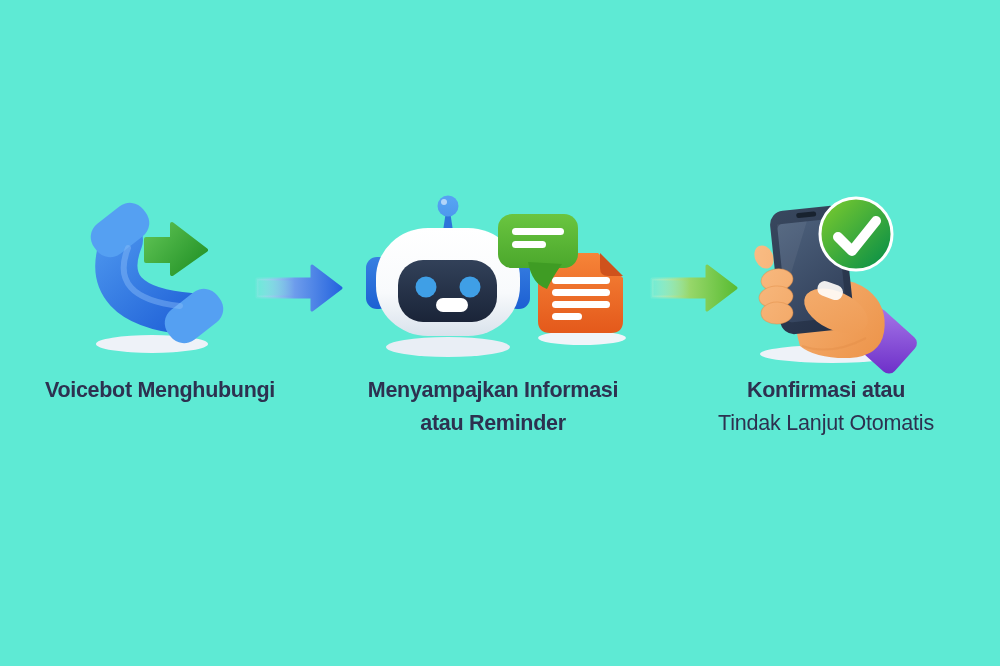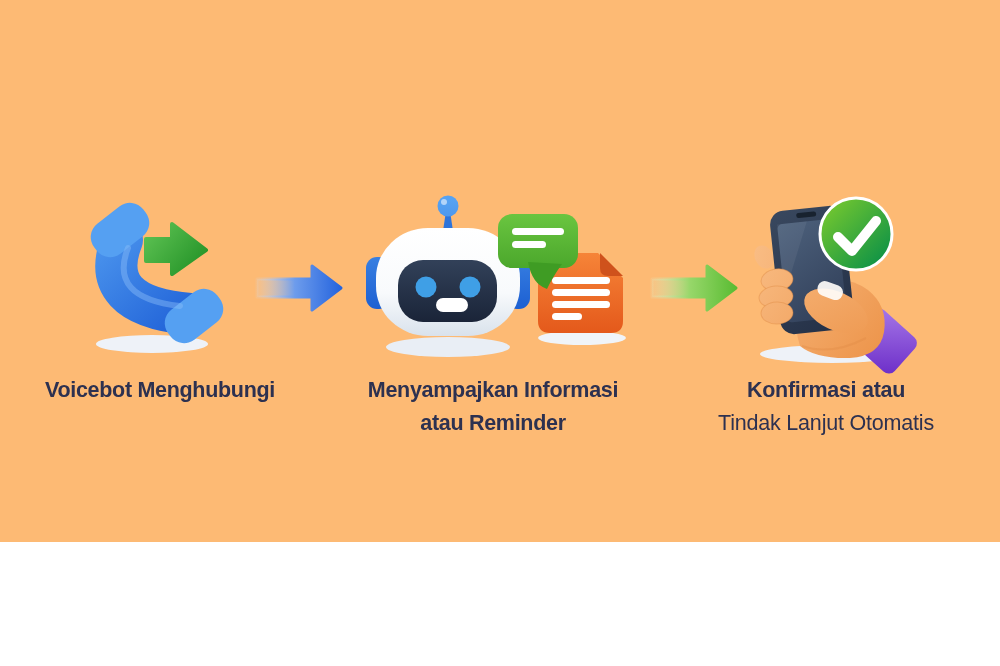--- a/index.html
+++ b/index.html
@@ -1,18 +1,18 @@
 <!DOCTYPE html>
 <html><head>
 <meta charset="utf-8">
 <style>
   html,body{margin:0;padding:0;}
   body{background:#ffffff;font-family:"Liberation Sans", sans-serif;}
   .canvas{
-    position:relative;width:1000px;height:542px;background:#fdba74;overflow:hidden;
+    position:relative;width:1000px;height:666px;background:#5eead4;overflow:hidden;
   }
   .art{position:absolute;left:0;top:0;width:1000px;height:666px;}
   .label{
     position:absolute;text-align:center;color:#2d3150;
     font-weight:700;font-size:21.5px;line-height:33px;letter-spacing:-0.3px;
   }
   .label span{display:block;}
   .label .light{font-weight:400;letter-spacing:-0.2px;}
   .label-1{left:30px;top:374px;width:260px;}
   .label-2{left:348px;top:374px;width:290px;}

